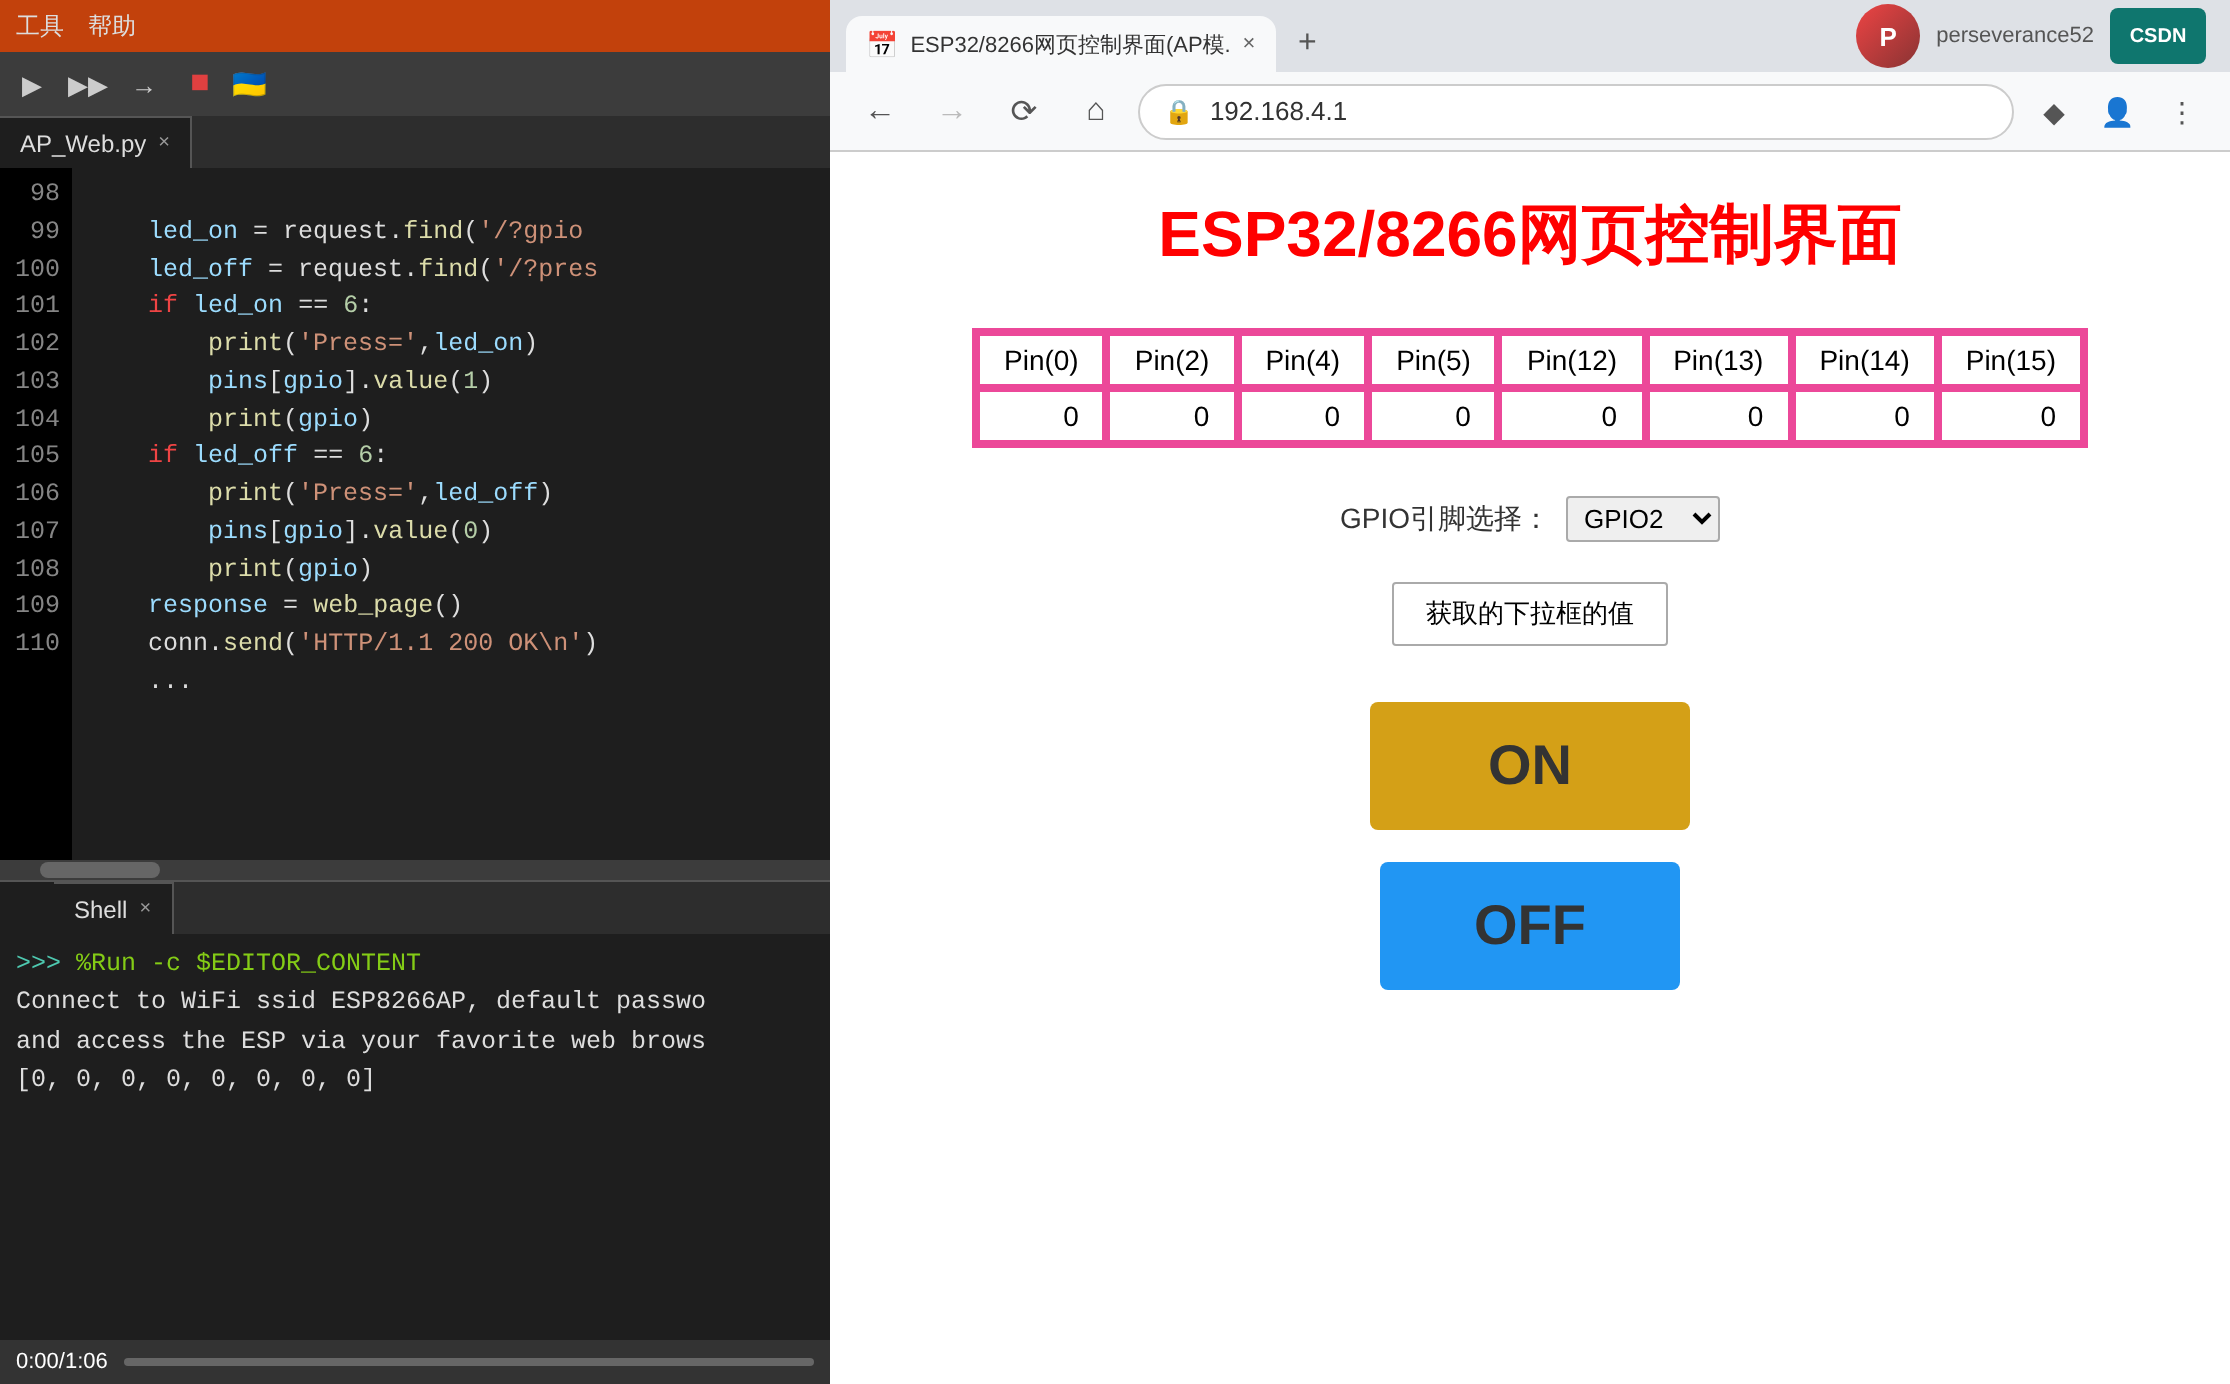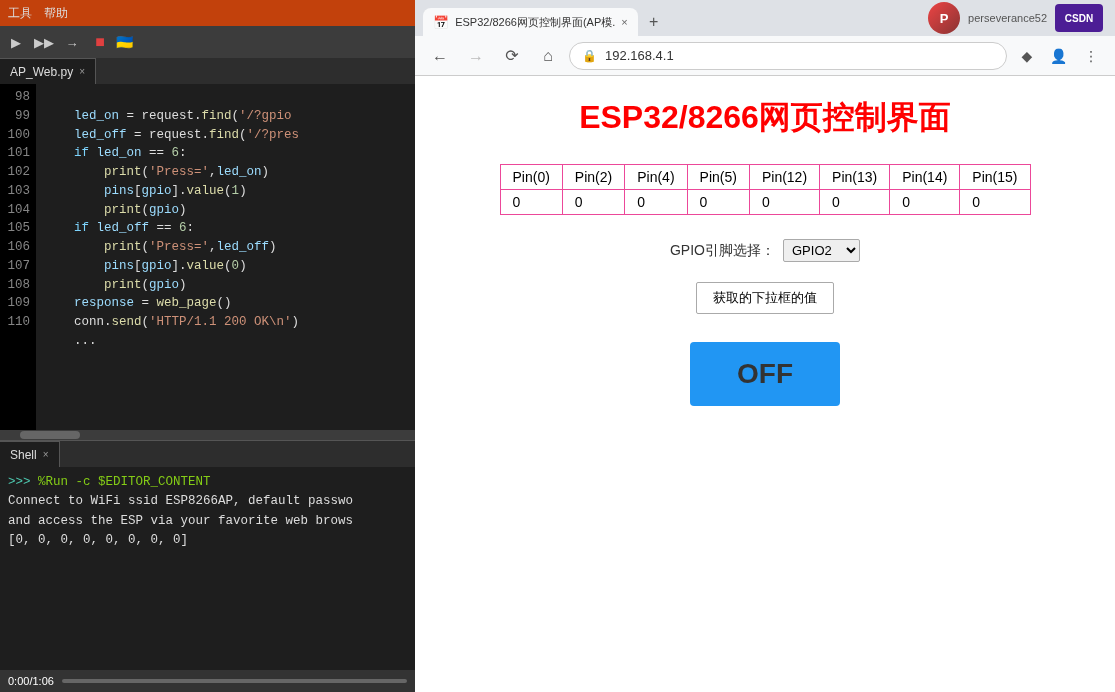--- a/index.html
+++ b/index.html
@@ -113,21 +113,21 @@
       flex-shrink: 0;
     }
     .code-content {
       padding: 4px 8px;
       overflow: hidden;
       flex: 1;
       line-height: 1.5;
       white-space: pre;
     }
     
-    .kw { color: #7dd3fc; }
+    .kw { color: #ef4444; }
     .fn { color: #dcdcaa; }
     .str { color: #ce9178; }
     .num { color: #b5cea8; }
     .var { color: #9cdcfe; }
     .op { color: #ddd; }
 
     
     .code-scrollbar {
       background: #3c3c3c;
       height: 10px;
@@ -152,20 +152,21 @@
       flex-direction: column;
       flex-shrink: 0;
       border-top: 1px solid #555;
     }
     .shell-tab-bar {
       background: #2d2d2d;
       height: 26px;
       display: flex;
       align-items: flex-end;
       flex-shrink: 0;
+      margin-left: 27px;
     }
     .shell-tab {
       color: #ddd;
       font-size: 12px;
       padding: 2px 10px;
       background: #1e1e1e;
       border-top: 1px solid #555;
       border-right: 1px solid #555;
       cursor: pointer;
       height: 100%;
@@ -285,21 +286,21 @@
       background: transparent;
       border: none;
       cursor: pointer;
       font-size: 14px;
       color: #555;
       border-radius: 50%;
       display: flex; align-items: center; justify-content: center;
     }
     .csdn-logo {
       width: 48px; height: 28px;
-      background: #4c1d95;
+      background: #0f766e;
       border-radius: 4px;
       display: flex; align-items: center; justify-content: center;
       color: white;
       font-size: 10px;
       font-weight: bold;
       cursor: pointer;
     }
 
     
     .browser-content {
@@ -322,23 +323,23 @@
       color: red;
       font-family: 'SimHei', 'Microsoft YaHei', sans-serif;
     }
 
     
     .pin-table {
       border-collapse: collapse;
       margin-bottom: 24px;
     }
     .pin-table th, .pin-table td {
-      border: 1px solid #ec4899;
+      border: 4px solid #ec4899;
       padding: 4px 12px;
-      text-align: left;
+      text-align: right;
       font-size: 14px;
       min-width: 52px;
     }
     .pin-table th {
       background: white;
       font-weight: normal;
     }
     .pin-table td {
       background: white;
     }
@@ -594,18 +595,19 @@
             <option>GPIO5</option>
             <option>GPIO12</option>
             <option>GPIO13</option>
             <option>GPIO14</option>
             <option>GPIO15</option>
           </select>
         </div>
 
         <button class="get-value-btn">获取的下拉框的值</button>
 
+        <button class="on-btn">ON</button>
 
         <button class="off-btn">OFF</button>
       </div>
     </div>
   </div>
 </div>
 
 </body></html>

